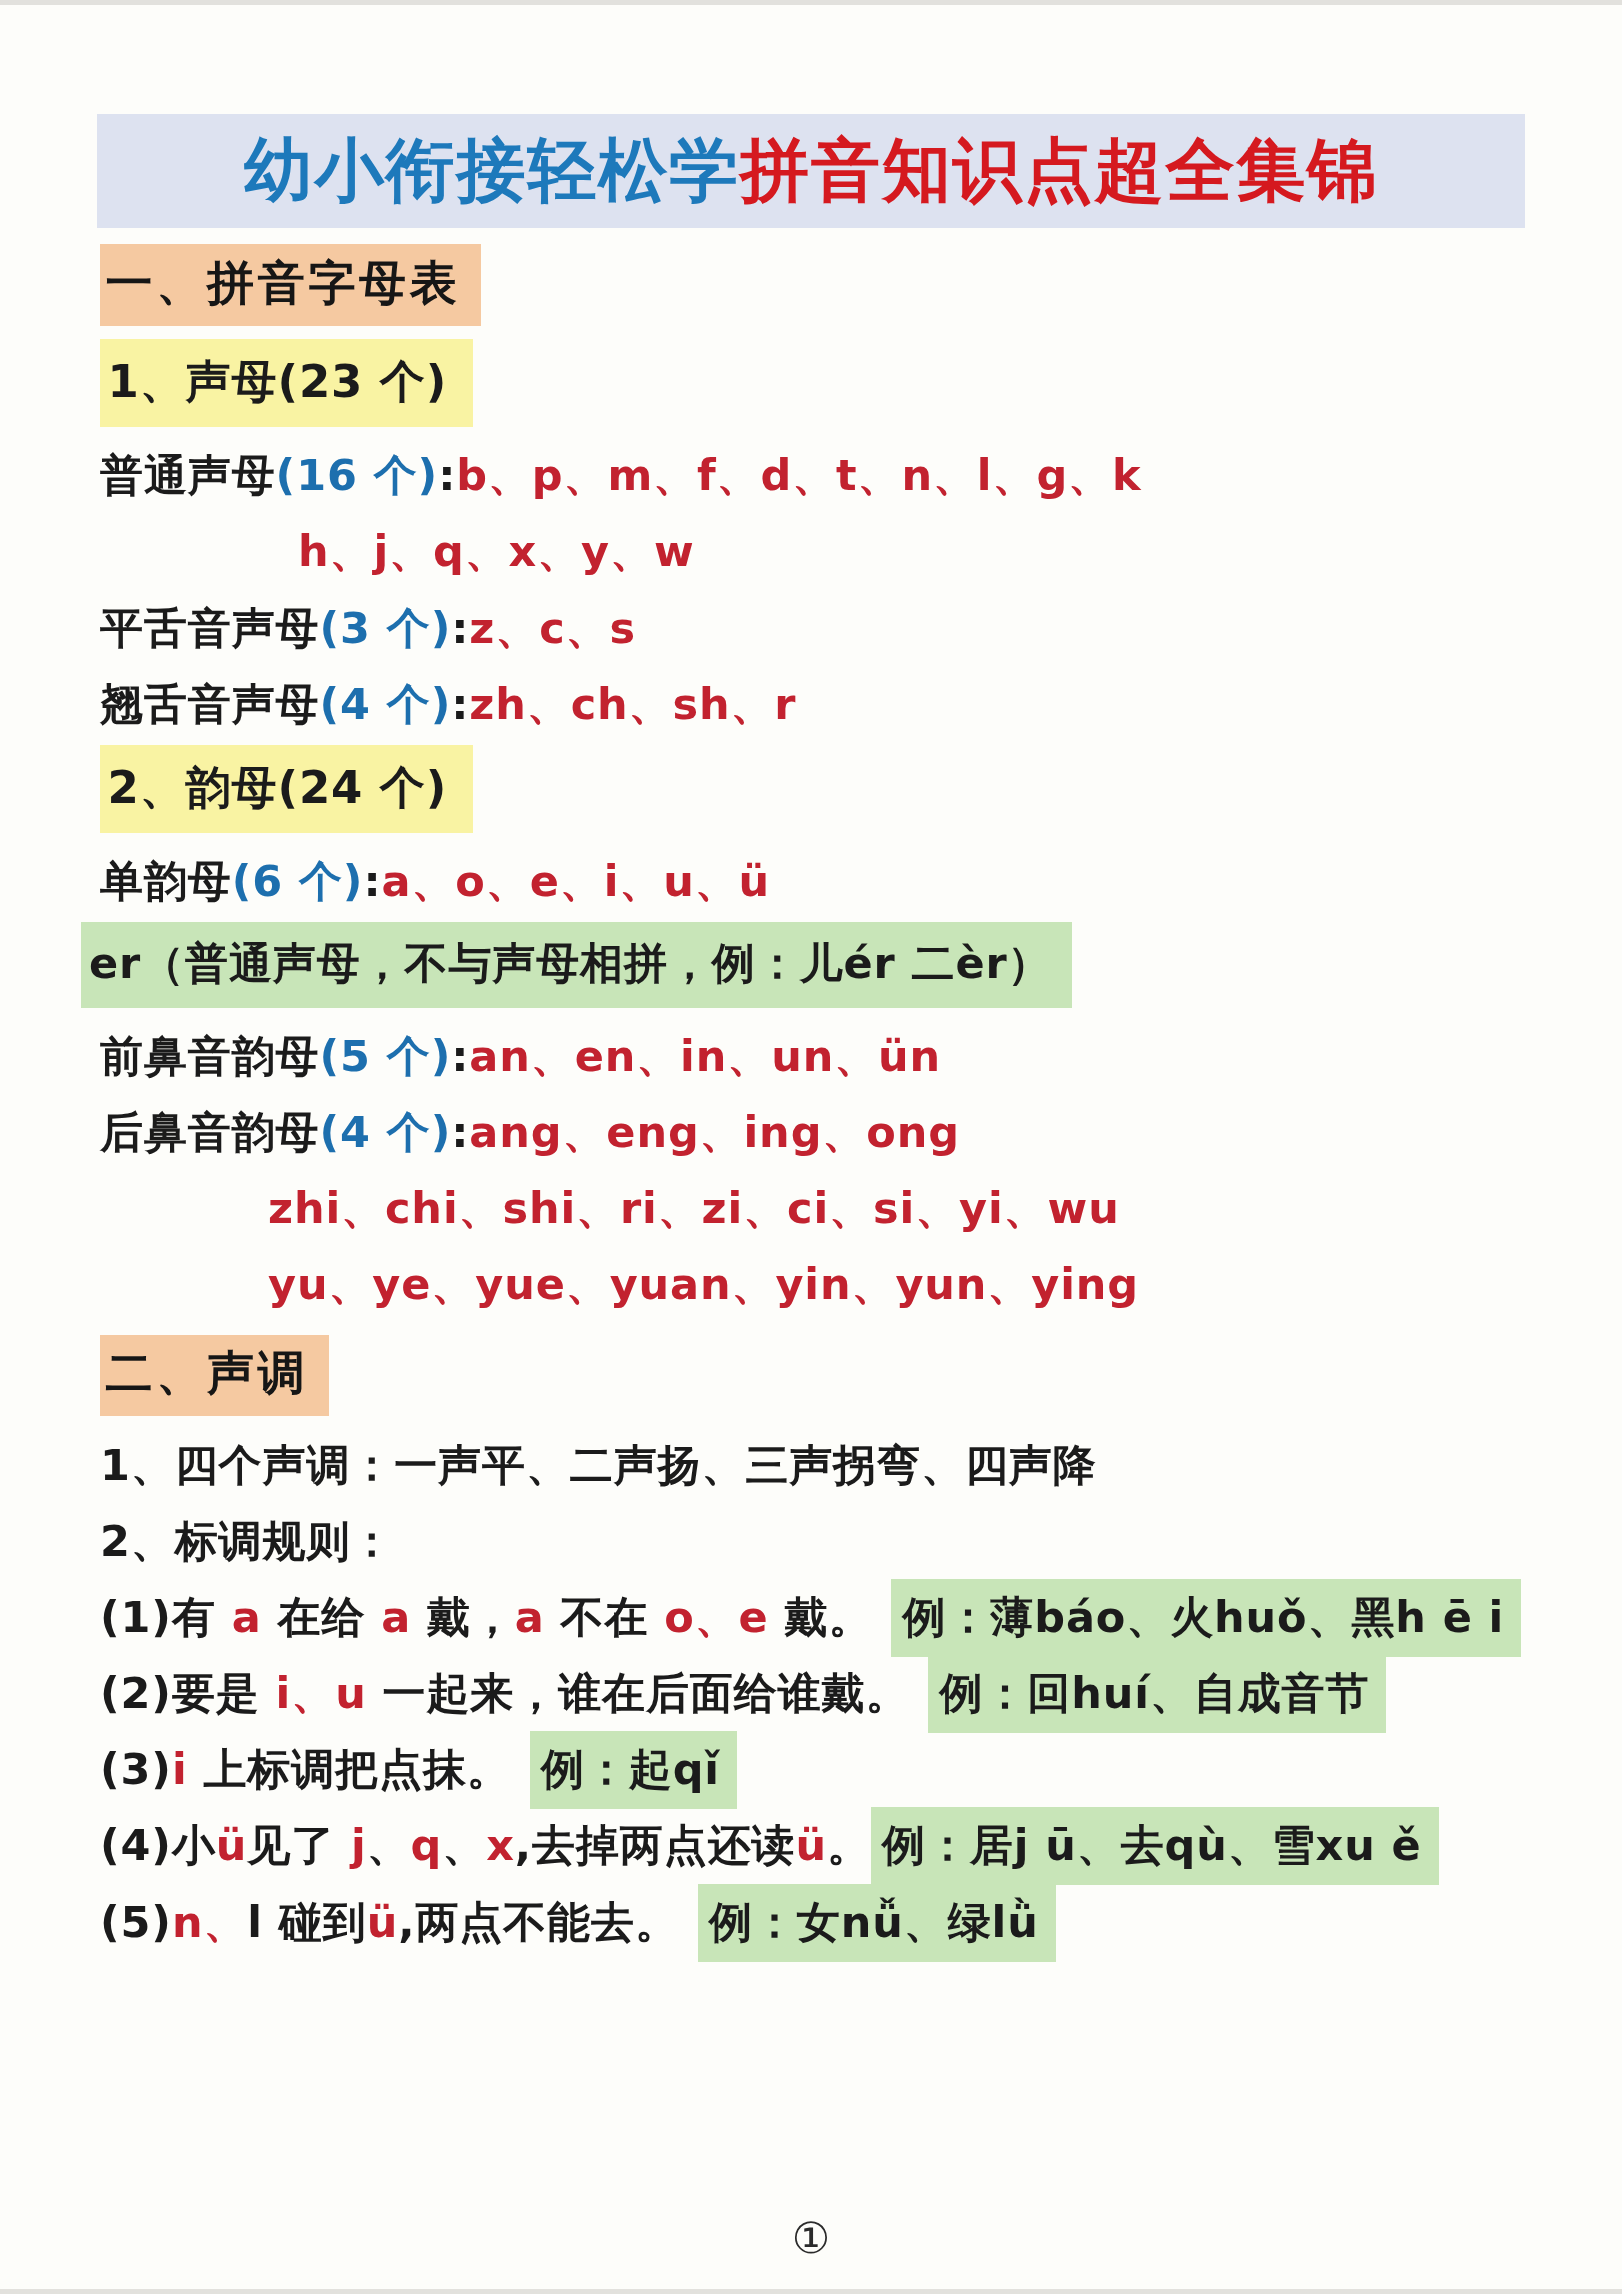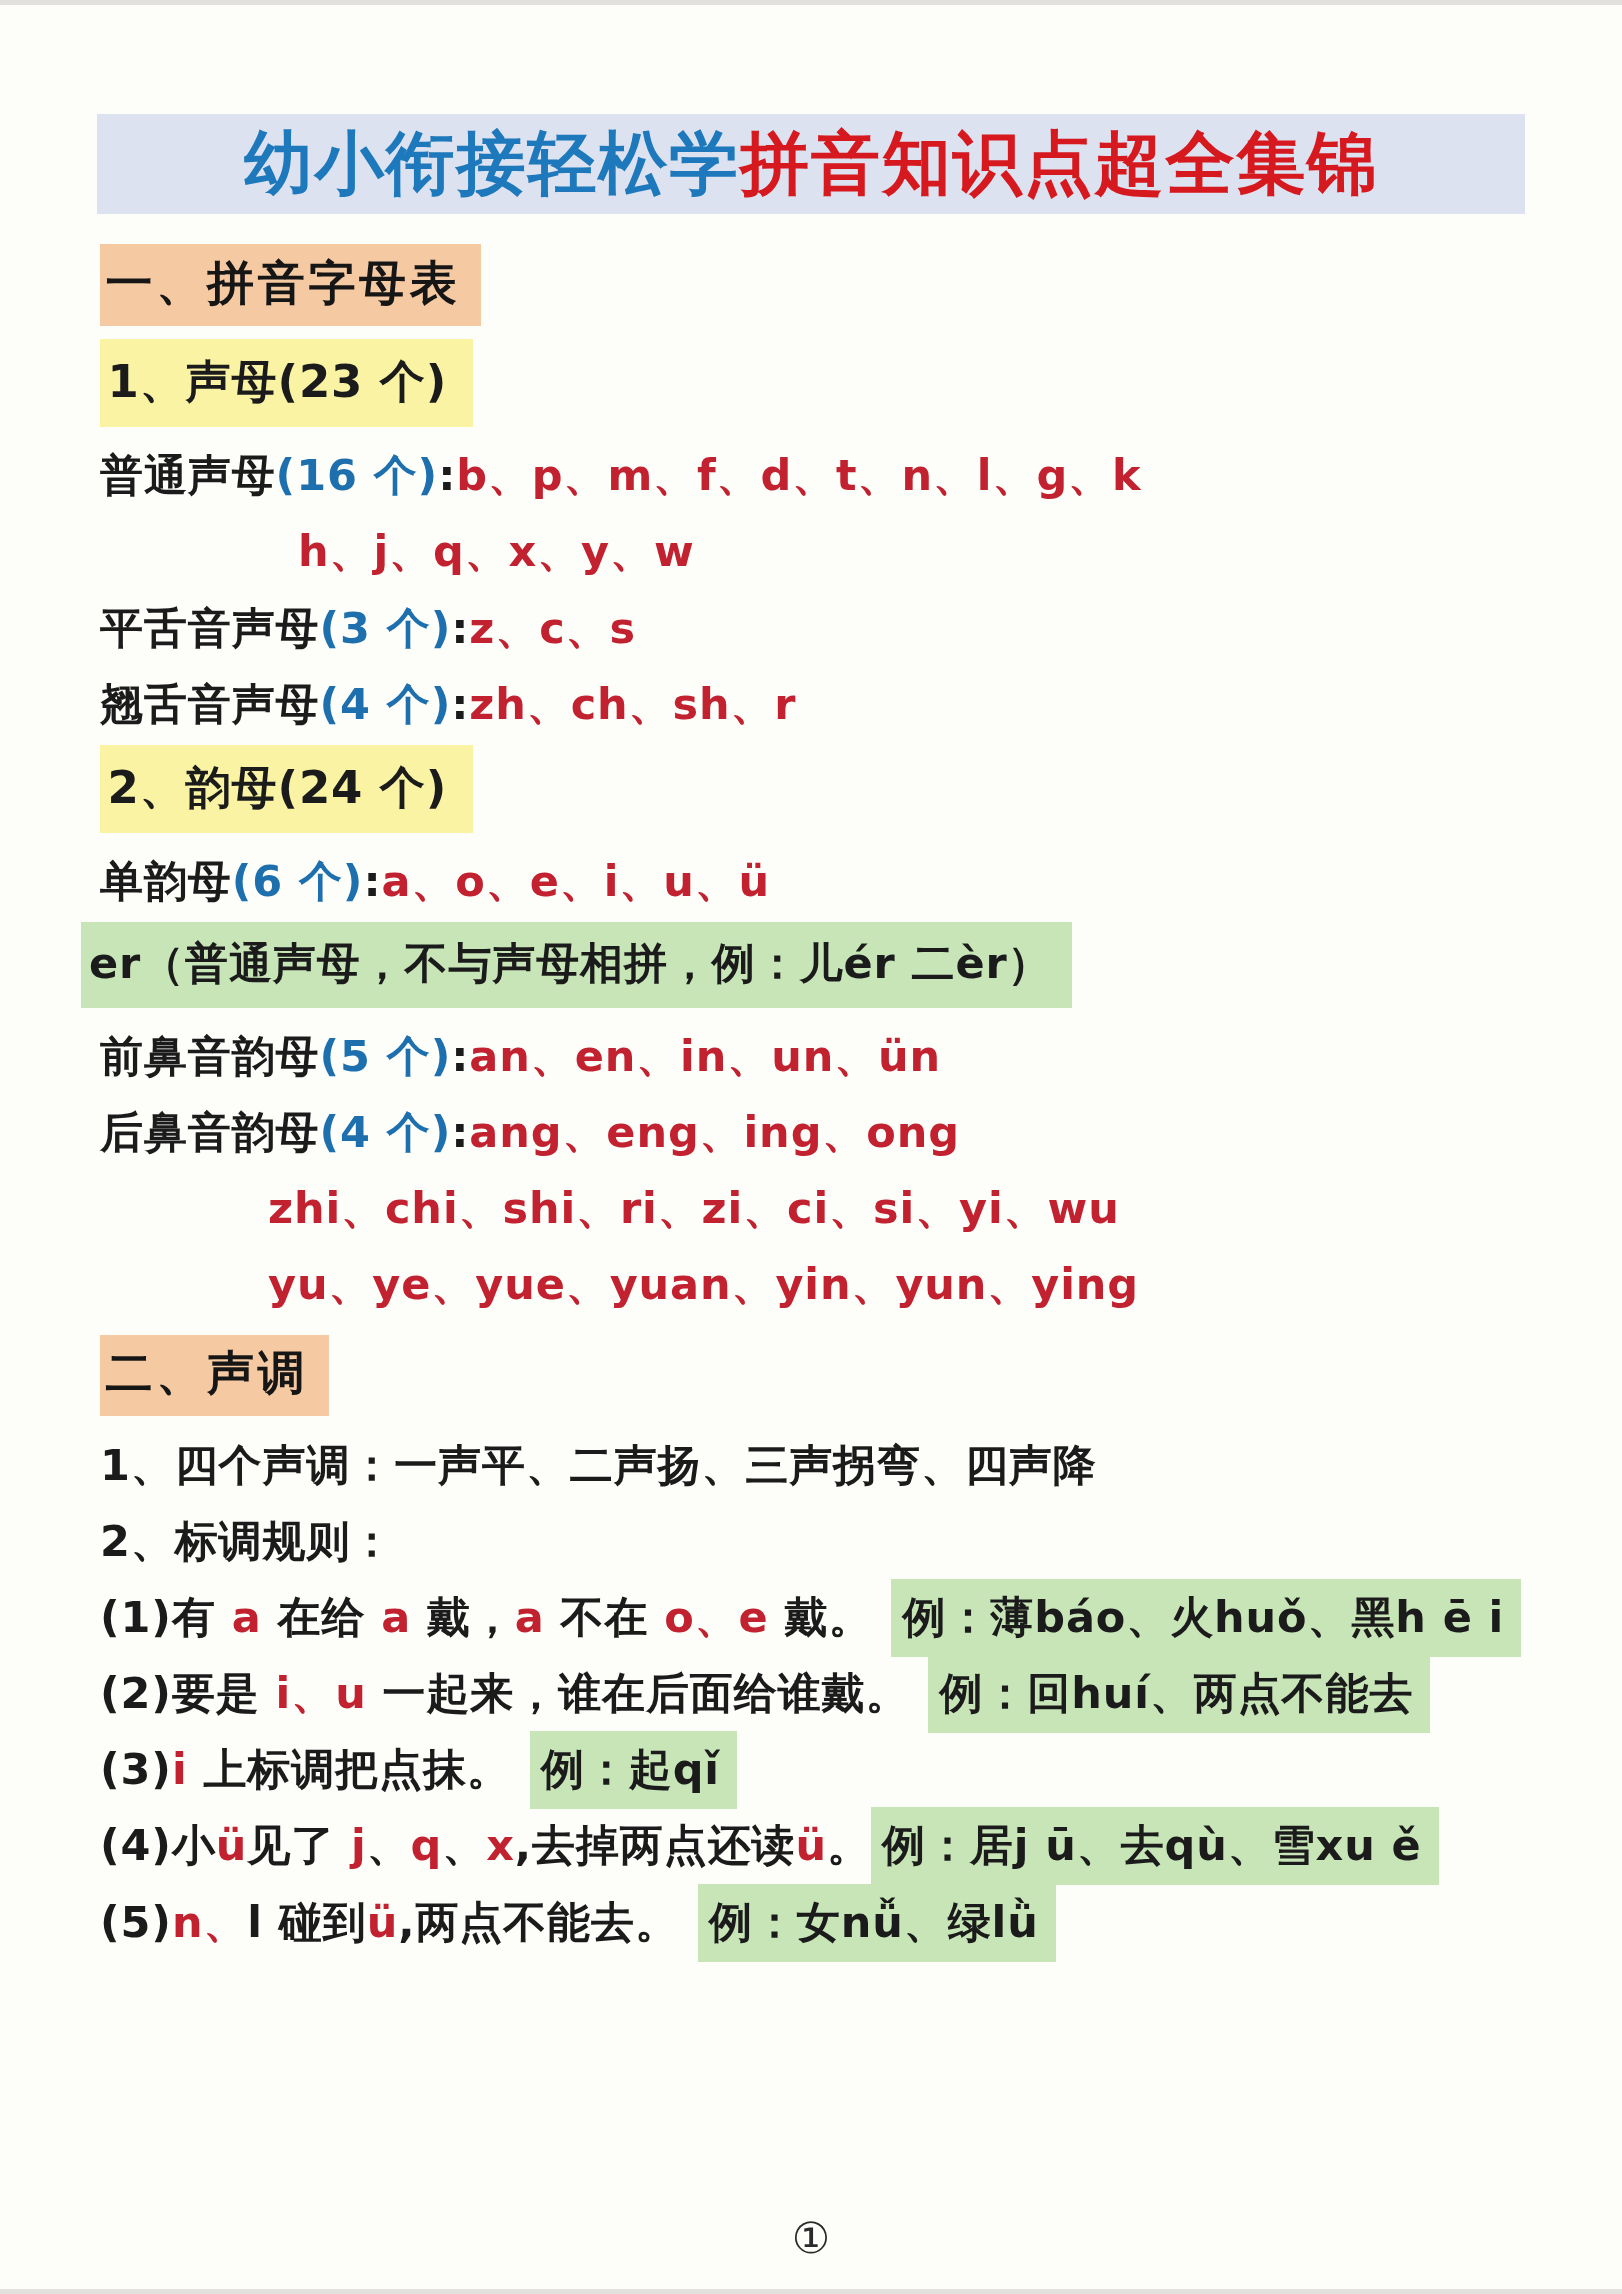--- a/index.html
+++ b/index.html
@@ -6,21 +6,21 @@
   .page {
     width:1622px; height:2294px;
     background:#fdfdfa;
     position:relative; overflow:hidden;
     font-family:"DejaVu Sans","Liberation Sans",sans-serif;
     box-sizing:border-box;
     border-top:5.6px solid #e2e1dd;
     border-bottom:5.6px solid #e2e1dd;
   }
   .title-banner {
-    position:absolute; left:97px; top:109px; width:1428px; height:100px;
+    position:absolute; left:97px; top:109px; width:1428px; height:114px;
     background:#dde2f0;
     display:flex; align-items:center; justify-content:center;
     font-size:69px; font-weight:800; letter-spacing:1.9px; white-space:pre;
   }
   .title-blue { color:#1d79bb; }
   .title-red  { color:#d5191f; }
   .content { position:absolute; left:100px; top:239px; right:28px; }
   .heading {
     width:max-content;
     background:#f5c9a1; color:#161616;
@@ -76,21 +76,21 @@
         <div class="line"><span class="c-k">前鼻音韵母</span><span class="c-b">(5 个)</span><span class="c-k">:</span><span class="c-r">an、en、in、un、ün</span></div>
         <div class="line"><span class="c-k">后鼻音韵母</span><span class="c-b">(4 个)</span><span class="c-k">:</span><span class="c-r">ang、eng、ing、ong</span></div>
         <div class="line indent-2"><span class="c-r">zhi、chi、shi、ri、zi、ci、si、yi、wu</span></div>
         <div class="line indent-2"><span class="c-r">yu、ye、yue、yuan、yin、yun、ying</span></div>
       </section>
       <section class="section">
         <div class="heading">二、声调</div>
         <div class="line"><span class="c-k">1、四个声调：一声平、二声扬、三声拐弯、四声降</span></div>
         <div class="line"><span class="c-k">2、标调规则：</span></div>
         <div class="line"><span class="c-k">(1)有 </span><span class="c-r">a</span><span class="c-k"> 在给 </span><span class="c-r">a</span><span class="c-k"> 戴，</span><span class="c-r">a</span><span class="c-k"> 不在 </span><span class="c-r">o、e</span><span class="c-k"> 戴。</span><span class="c-k ex gap">例：薄báo、火huǒ、黑h ē i</span></div>
-        <div class="line"><span class="c-k">(2)要是 </span><span class="c-r">i、u</span><span class="c-k"> 一起来，谁在后面给谁戴。</span><span class="c-k ex gap">例：回huí、两点不能去</span></div>
+        <div class="line"><span class="c-k">(2)要是 </span><span class="c-r">i、u</span><span class="c-k"> 一起来，谁在后面给谁戴。</span><span class="c-k ex gap">例：回huí、自成音节</span></div>
         <div class="line"><span class="c-k">(3)</span><span class="c-r">i</span><span class="c-k"> 上标调把点抹。</span><span class="c-k ex gap">例：起qǐ</span></div>
         <div class="line"><span class="c-k">(4)小</span><span class="c-r">ü</span><span class="c-k">见了 </span><span class="c-r">j</span><span class="c-k">、</span><span class="c-r">q</span><span class="c-k">、</span><span class="c-r">x</span><span class="c-k">,去掉两点还读</span><span class="c-r">ü</span><span class="c-k">。</span><span class="c-k ex">例：居j ū、去qù、雪xu ě</span></div>
         <div class="line"><span class="c-k">(5)</span><span class="c-r">n、</span><span class="c-k">l 碰到</span><span class="c-r">ü</span><span class="c-k">,两点不能去。</span><span class="c-k ex gap">例：女nǚ、绿lǜ</span></div>
       </section>
     </div>
 
   <div class="page-number">①</div>
 
 </div>
 

